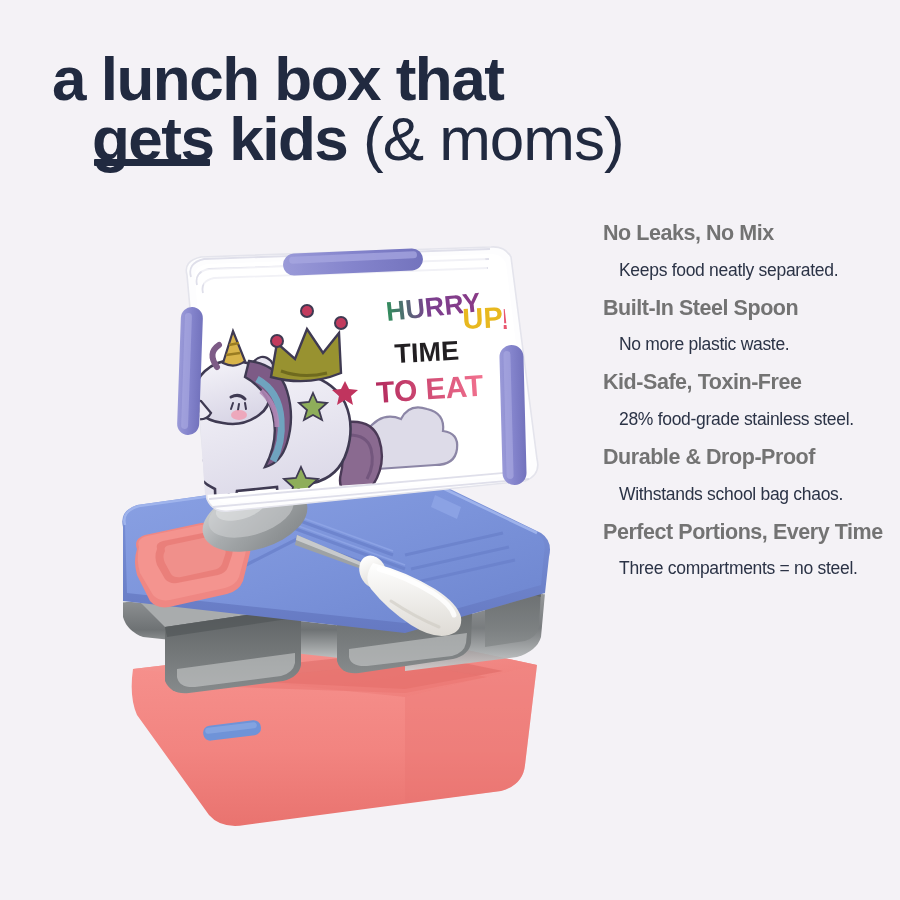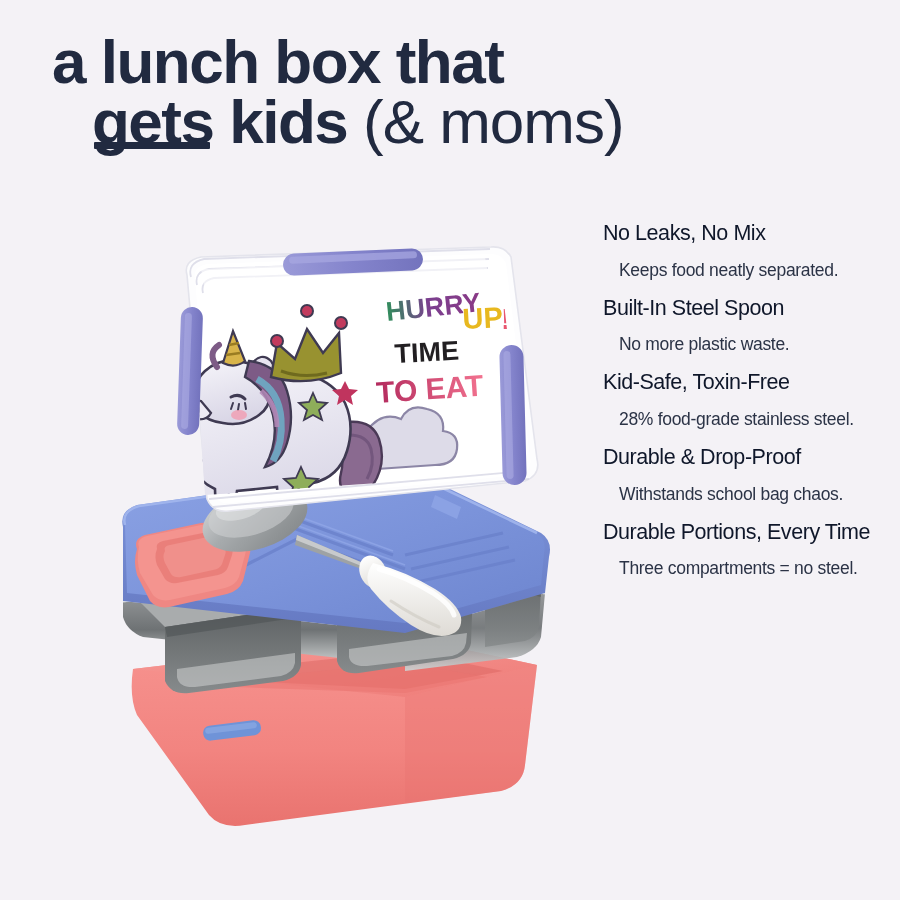--- a/index.html
+++ b/index.html
@@ -7,21 +7,21 @@
     width:900px;height:900px;overflow:hidden;
     background:#f4f2f6;
     font-family:"Liberation Sans","DejaVu Sans",sans-serif;
     color:#222b45;
     position:relative;
   }
   .page{position:relative;width:900px;height:900px;}
 
   
   .headline{
-    position:absolute;left:52px;top:32px;width:800px;
+    position:absolute;left:52px;top:49px;width:800px;
     line-height:0.96;
     letter-spacing:-0.5px;
   }
   .hl-line{display:block;white-space:nowrap;}
   .hl-heavy{
     font-weight:900;
     font-size:62px;
     color:#212a40;
     letter-spacing:-1.5px;
     font-stretch:condensed;
@@ -41,22 +41,22 @@
     letter-spacing:-1px;
   }
 
   
   .features{
     position:absolute;left:603px;top:222px;width:292px;
   }
   .feature{margin-bottom:17px;}
   .feature:last-child{margin-bottom:0;}
   .f-title{
-    font-weight:400;font-size:21.5px;line-height:1.06;
-    color:#0f172a;letter-spacing:-0.45px;margin:0 0 2px 0;
+    font-weight:700;font-size:21.5px;line-height:1.06;
+    color:#737373;letter-spacing:-0.45px;margin:0 0 2px 0;
   }
   .f-desc{
     font-weight:400;font-size:17.5px;line-height:1.08;
     color:#2b3346;letter-spacing:-0.3px;margin:16px;
   }
 
   
   .product{
     position:absolute;left:105px;top:245px;width:460px;height:580px;
   }
@@ -87,21 +87,21 @@
     </div>
     <div class="feature">
       <p class="f-title">Kid-Safe, Toxin-Free</p>
       <p class="f-desc">28% food-grade stainless steel.</p>
     </div>
     <div class="feature">
       <p class="f-title">Durable &amp; Drop-Proof</p>
       <p class="f-desc">Withstands school bag chaos.</p>
     </div>
     <div class="feature">
-      <p class="f-title">Durable Portions, Every Time</p>
+      <p class="f-title">Perfect Portions, Every Time</p>
       <p class="f-desc">Three compartments = no steel.</p>
     </div>
   </div>
 
   <div class="product">
     <svg viewBox="0 0 460 580" xmlns="http://www.w3.org/2000/svg">
       <defs>
         <linearGradient id="gSteelBand" x1="0" y1="0" x2="0" y2="1">
           <stop offset="0%" stop-color="#8d9092"></stop>
           <stop offset="45%" stop-color="#6e7274"></stop>

